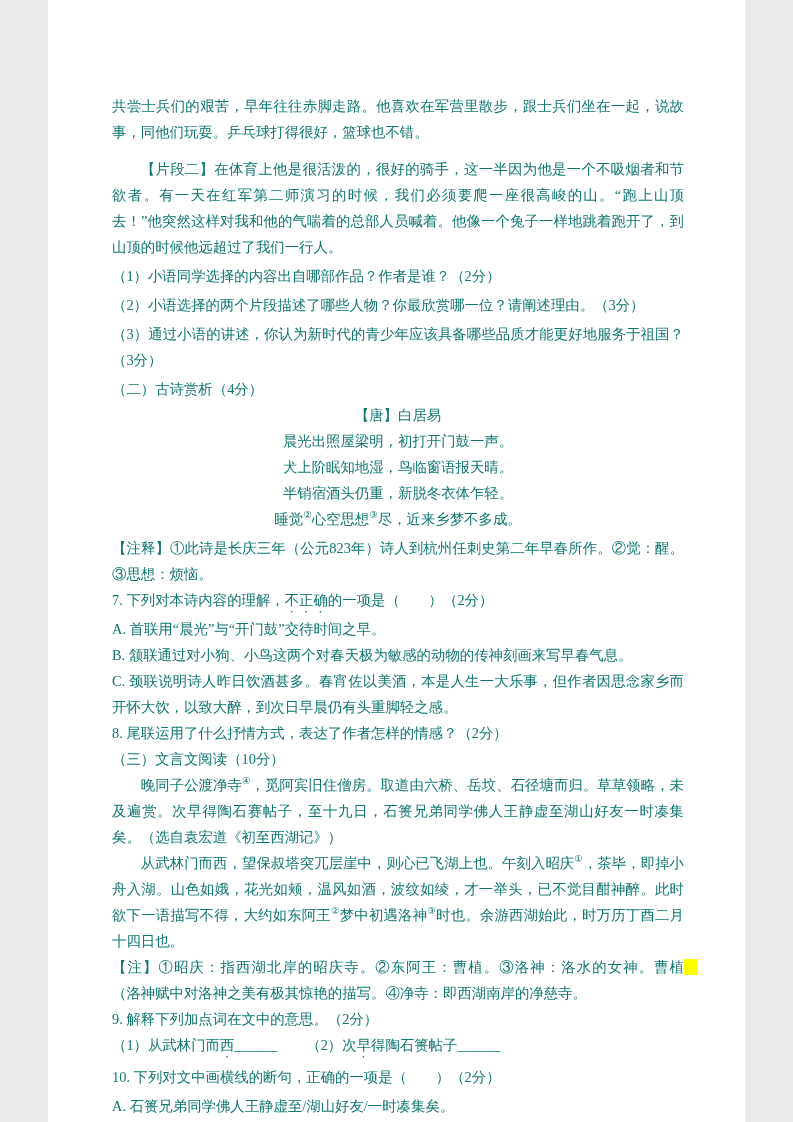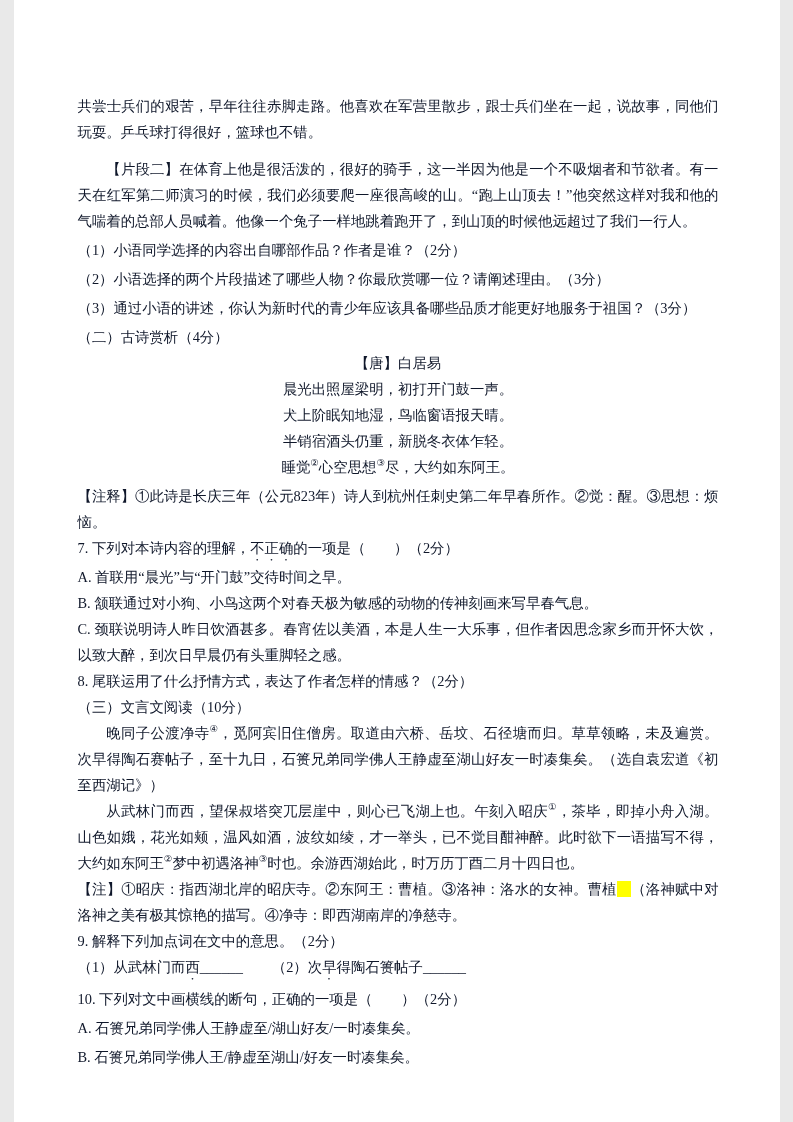--- a/index.html
+++ b/index.html
@@ -1,26 +1,26 @@
 <!DOCTYPE html>
 <html><head>
 <meta charset="utf-8">
 <style>
   html,body{margin:0;padding:0;background:#e9e9e9;}
   .page{
     position:relative;
-    width:766px;height:1122px;
+    width:697px;height:1122px;
     margin:0 auto;
     background:#ffffff;
     box-sizing:border-box;
     padding:93px 61px 0 64px;
     font-family:"Liberation Serif","DejaVu Serif",serif;
     font-size:14.4px;
     line-height:26px;
-    color:#0f172a;
+    color:#0f766e;
     overflow:hidden;
   }
   .ln{text-align:justify;}
   .center{text-align:center;}
   .indent{text-indent:2em;}
   .mt{margin-top:11px;}
   .mt-sm{margin-top:3px;font-family:Liberation Serif, serif;}
   sup.note{font-size:9.5px;vertical-align:super;line-height:0;}
   .dotted{
     -webkit-text-emphasis:filled dot;
@@ -45,21 +45,21 @@
 
   <div class="ln mt-sm">（二）古诗赏析（4分）</div>
 
 
   <div class="center">【唐】白居易</div>
 
   <div class="center">晨光出照屋梁明，初打开门鼓一声。</div>
   <div class="center">犬上阶眠知地湿，鸟临窗语报天晴。</div>
   <div class="center">半销宿酒头仍重，新脱冬衣体乍轻。</div>
 
-  <div class="center"><span>睡觉</span><sup class="note">②</sup><span>心空思想</span><sup class="note">③</sup><span>尽，大约如东阿王。</span></div>
+  <div class="center"><span>睡觉</span><sup class="note">②</sup><span>心空思想</span><sup class="note">③</sup><span>尽，近来乡梦不多成。</span></div>
 
   <div class="ln mt-sm">【注释】①此诗是长庆三年（公元823年）诗人到杭州任刺史第二年早春所作。②觉：醒。③思想：烦恼。</div>
 
   <div class="ln"><span>7. 下列对本诗内容的理解，</span><span class="dotted">不正确</span><span>的一项是（　　）（2分）</span></div>
 
   <div class="ln">A. 首联用“晨光”与“开门鼓”交待时间之早。</div>
   <div class="ln">B. 颔联通过对小狗、小鸟这两个对春天极为敏感的动物的传神刻画来写早春气息。</div>
   <div class="ln">C. 颈联说明诗人昨日饮酒甚多。春宵佐以美酒，本是人生一大乐事，但作者因思念家乡而开怀大饮，以致大醉，到次日早晨仍有头重脚轻之感。</div>
 
   <div class="ln">8. 尾联运用了什么抒情方式，表达了作者怎样的情感？（2分）</div>

